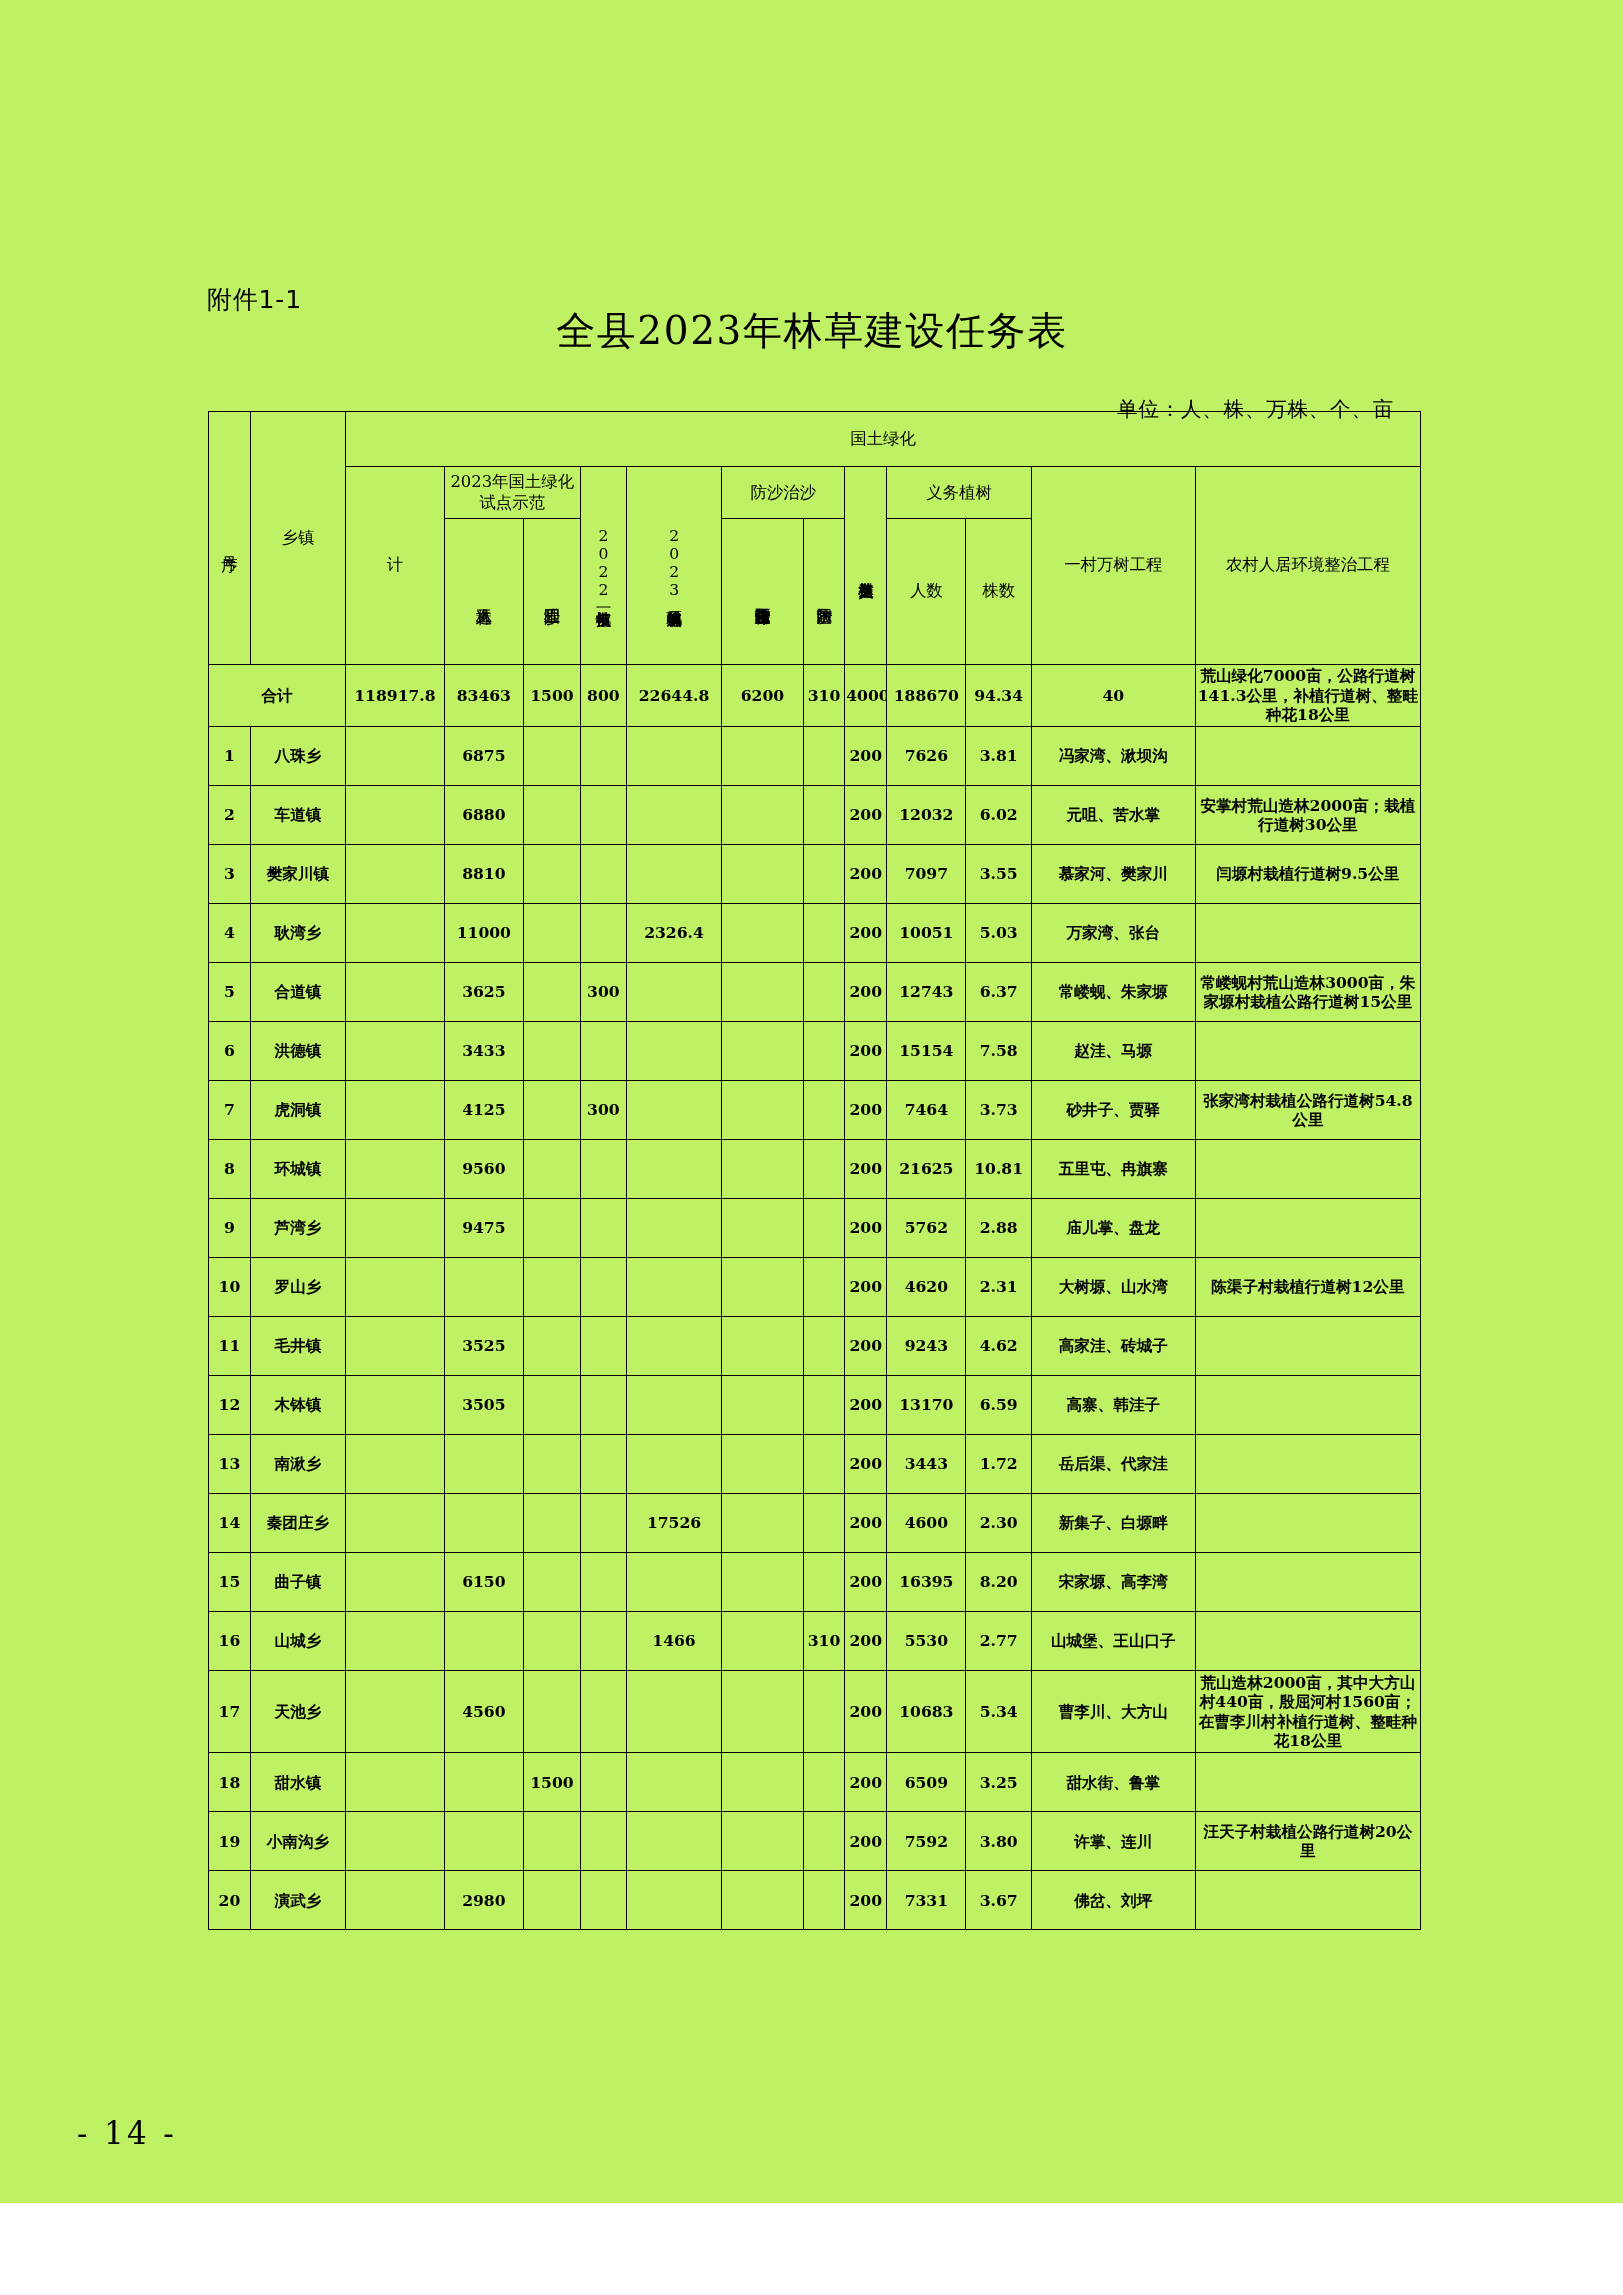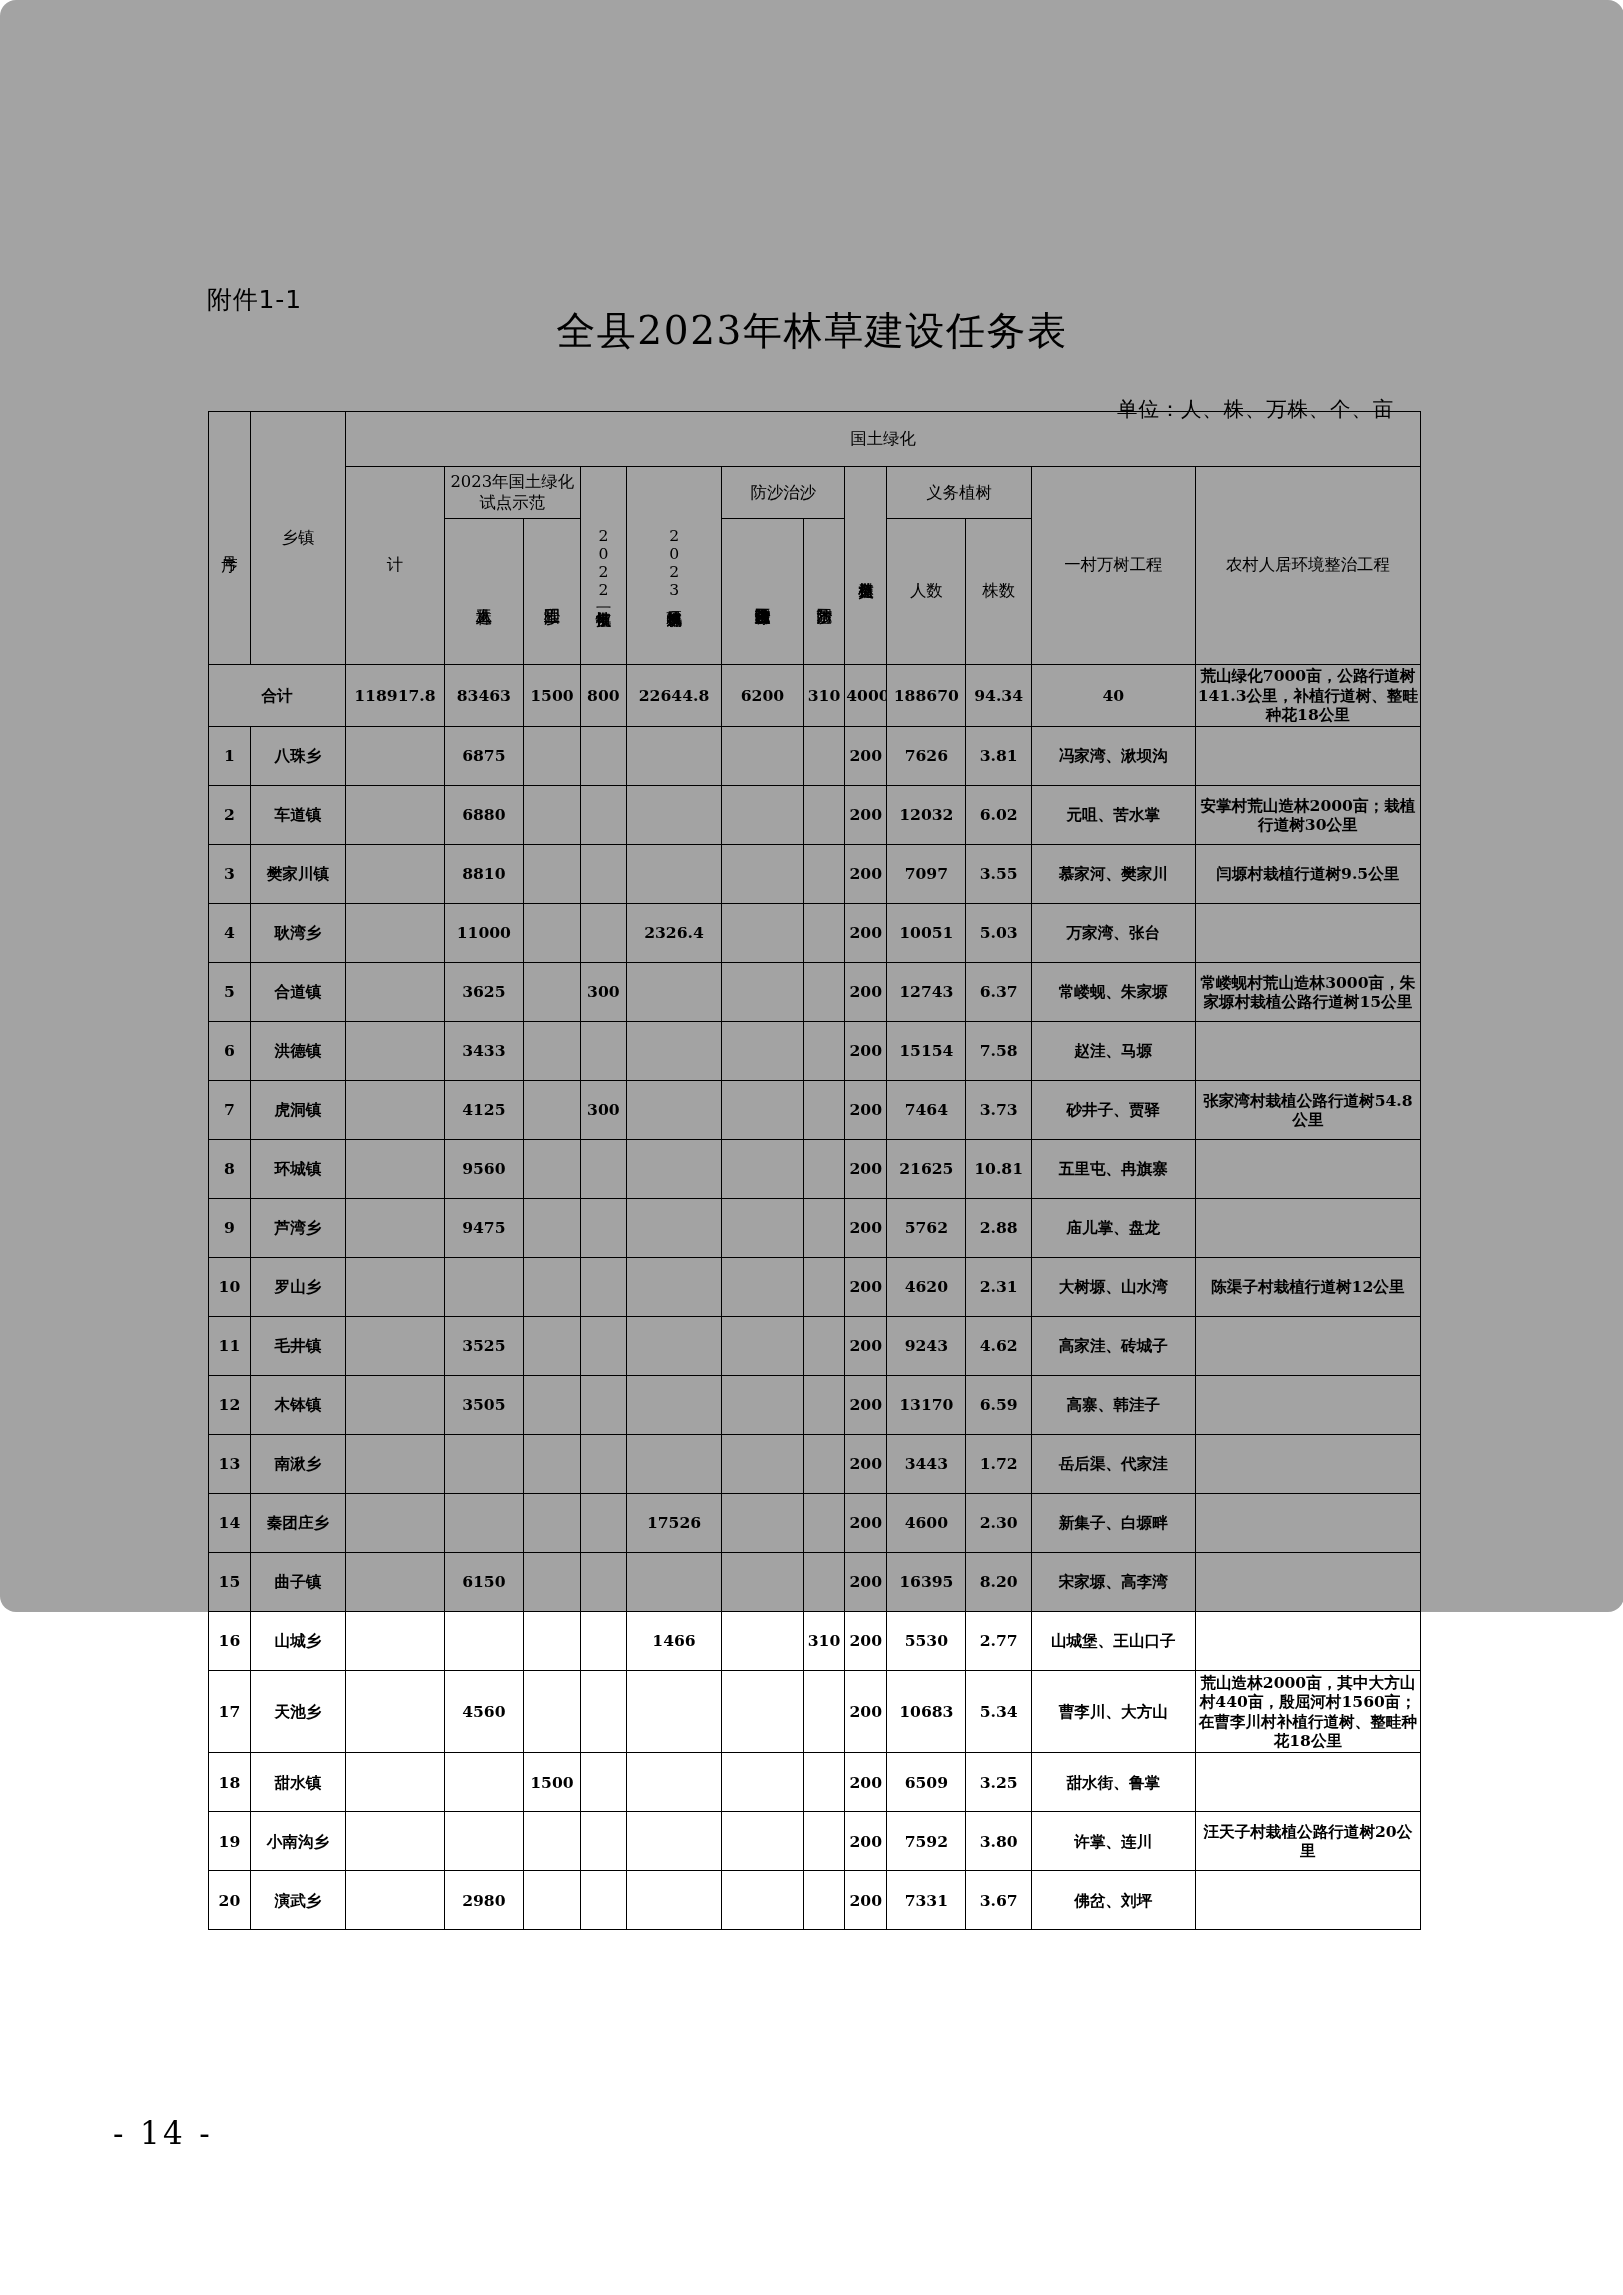--- a/index.html
+++ b/index.html
@@ -12,23 +12,22 @@
     height: 2295px;
     font-family: "DejaVu Sans", "Liberation Sans", sans-serif;
     color: #000000;
     position: relative;
     overflow: hidden;
   }
   .page {
     position: absolute;
     left: 0; top: 0;
     width: 1624px;
-    height: 1612px;
-    background: #a3a3a3;
-    border-radius: 16px;
+    height: 2203px;
+    background: #bef264;
   }
   .attach-label {
     position: absolute;
     left: 207px;
     top: 283px;
     font-size: 25px;
     font-family: "DejaVu Sans", "Liberation Sans", sans-serif;
     letter-spacing: 0.8px;
   }
   .doc-title {
@@ -107,21 +106,21 @@
   }
   .total-row td { font-size: 16.4px; }
   .idx { font-size: 16.4px; }
   .town { font-size: 17px; }
   .page-number {
     position: absolute;
     left: 0;
     top: 2115px;
     width: 1624px;
     text-align: left;
-    padding-left: 113px;
+    padding-left: 77px;
     font-family: "DejaVu Serif", "Liberation Serif", serif;
     font-size: 31px;
     letter-spacing: 3.3px;
     box-sizing: border-box;
   }
 </style>
 </head>
 <body>
 
 <div class="page">

